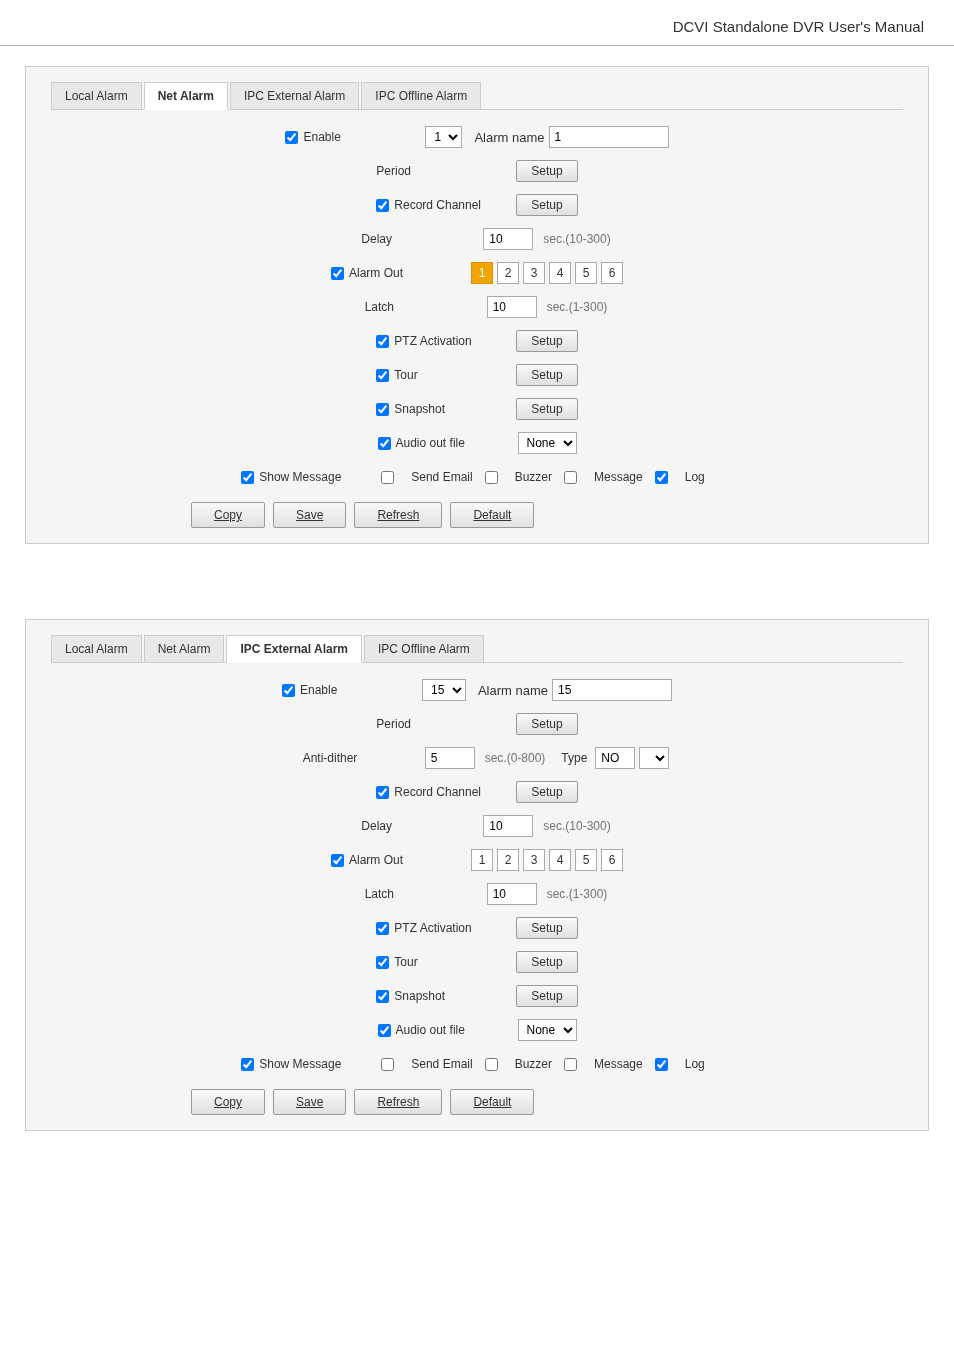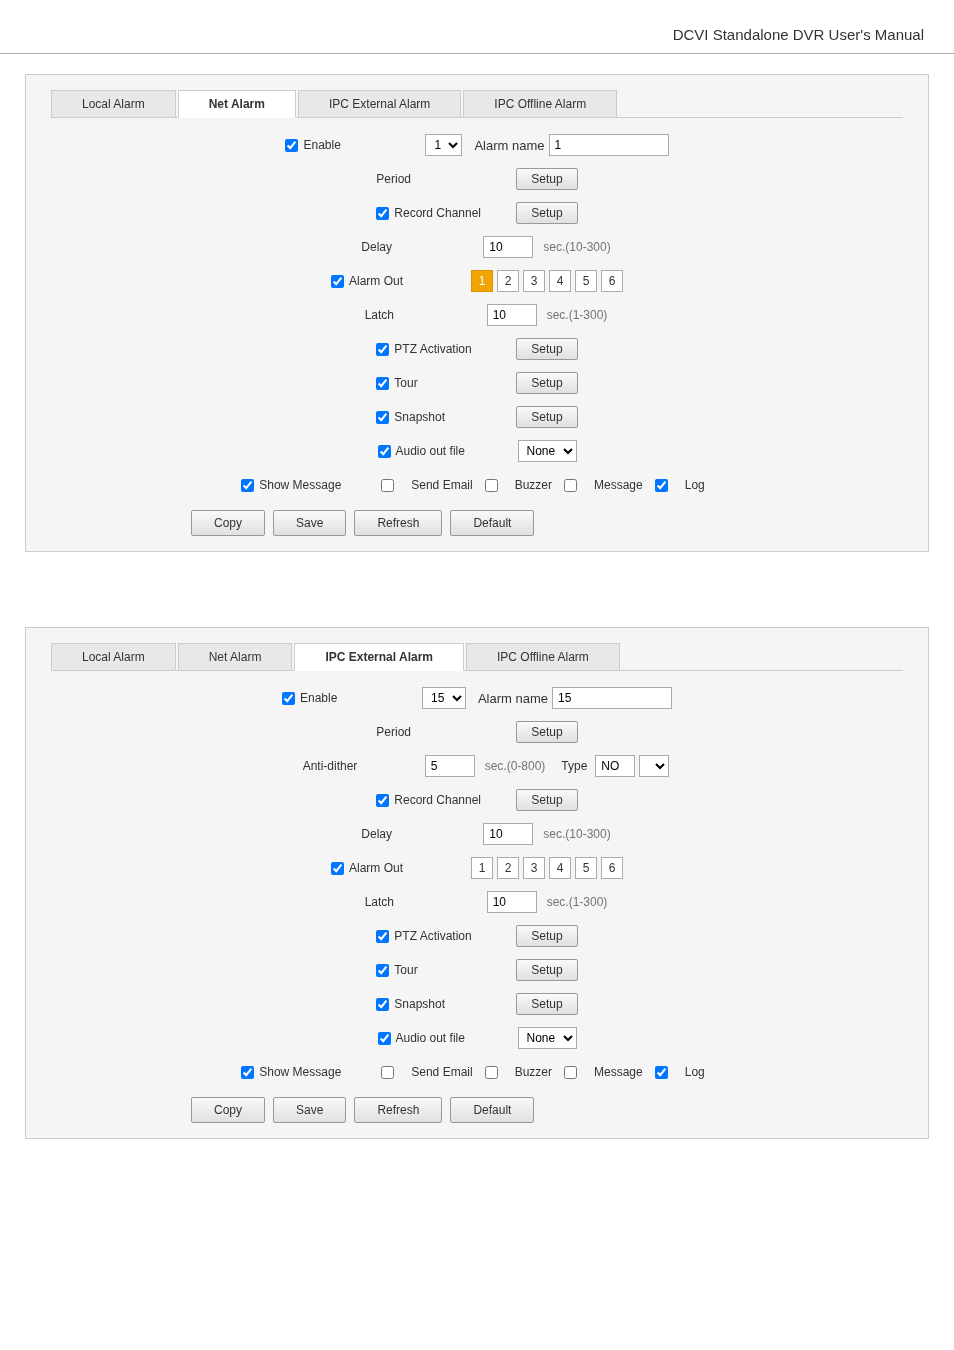--- a/index.html
+++ b/index.html
@@ -11,38 +11,37 @@
       width: 954px;
     }
 
     .page-header {
       text-align: right;
       padding: 18px 30px 10px 30px;
       font-size: 15px;
       color: #333;
       border-bottom: 1px solid #aaa;
       margin-bottom: 20px;
-      margin-top: 8px;
     }
 
     .panel-container {
       padding: 15px 25px;
       margin: 15px 25px 30px 25px;
       border: 1px solid #ccc;
       background: #f5f5f5;
     }
 
     
     .tab-bar {
       display: flex;
       margin-bottom: 14px;
       border-bottom: 1px solid #ccc;
     }
     .tab {
-      padding: 6px 30px;
+      padding: 6px 13px;
       font-size: 12px;
       border: 1px solid #ccc;
       border-bottom: none;
       background: #e8e8e8;
       color: #333;
       cursor: pointer;
       margin-right: 2px;
     }
     .tab.active {
       background: #fff;
@@ -129,20 +128,21 @@
       color: #737373;
       margin-left: 6px;
     }
 
     
     .action-row {
       display: flex;
       gap: 8px;
       margin-top: 12px;
       padding-left: 140px;
+      text-decoration: underline;
     }
     .action-btn {
       padding: 5px 22px;
       font-size: 12px;
       border: 1px solid #999;
       background: linear-gradient(to bottom, #f9f9f9, #e0e0e0);
       cursor: pointer;
       border-radius: 2px;
       color: #333;
     }

